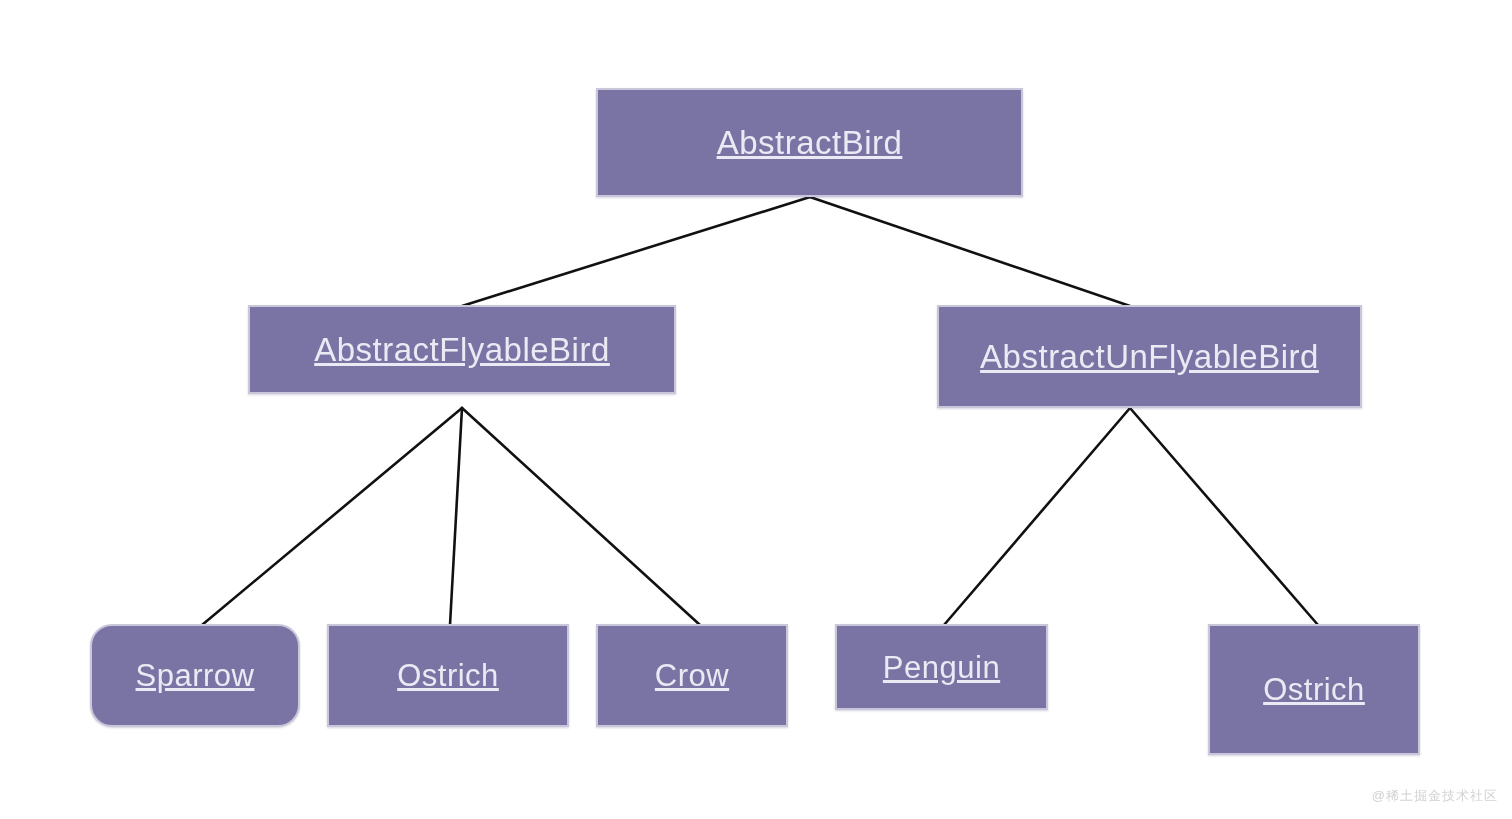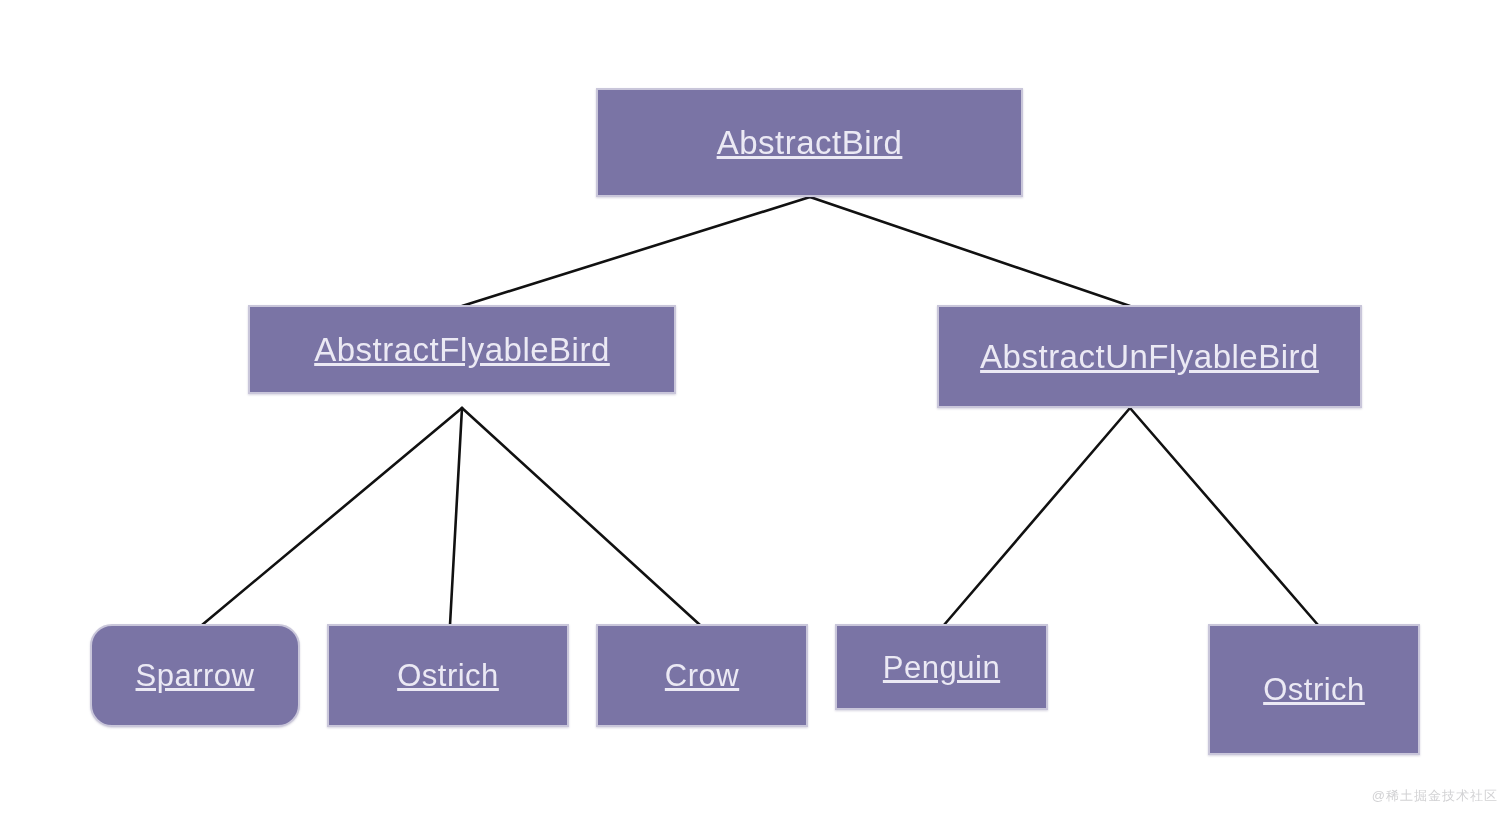--- a/index.html
+++ b/index.html
@@ -39,21 +39,21 @@
     text-decoration: underline;
   }
   .lvl1, .lvl2 { font-size: 33px; }
   .lvl3 { font-size: 31px; }
 
   .node-abstractbird          { left: 596px;  top: 88px;  width: 427px; height: 109px; }
   .node-abstractflyablebird   { left: 248px;  top: 305px; width: 428px; height: 89px; text-align: center; }
   .node-abstractunflyablebird { left: 917px;  top: 305px; width: 425px; height: 103px; margin-left: 20px; }
   .node-sparrow               { left: 90px;   top: 624px; width: 210px; height: 103px; border-radius: 22px; }
   .node-digeon                { left: 327px;  top: 624px; width: 242px; height: 103px; }
-  .node-crow                  { left: 596px;  top: 624px; width: 212px; height: 103px; }
+  .node-crow                  { left: 596px;  top: 624px; width: 192px; height: 103px; }
   .node-penguin               { left: 835px;  top: 624px; width: 213px; height: 86px; }
   .node-ostrich               { left: 1208px; top: 624px; width: 212px; height: 131px; }
 
   .watermark {
     position: absolute;
     right: 14px;
     bottom: 14px;
     font-size: 13px;
     color: #d2d2d4;
     letter-spacing: 1px;

